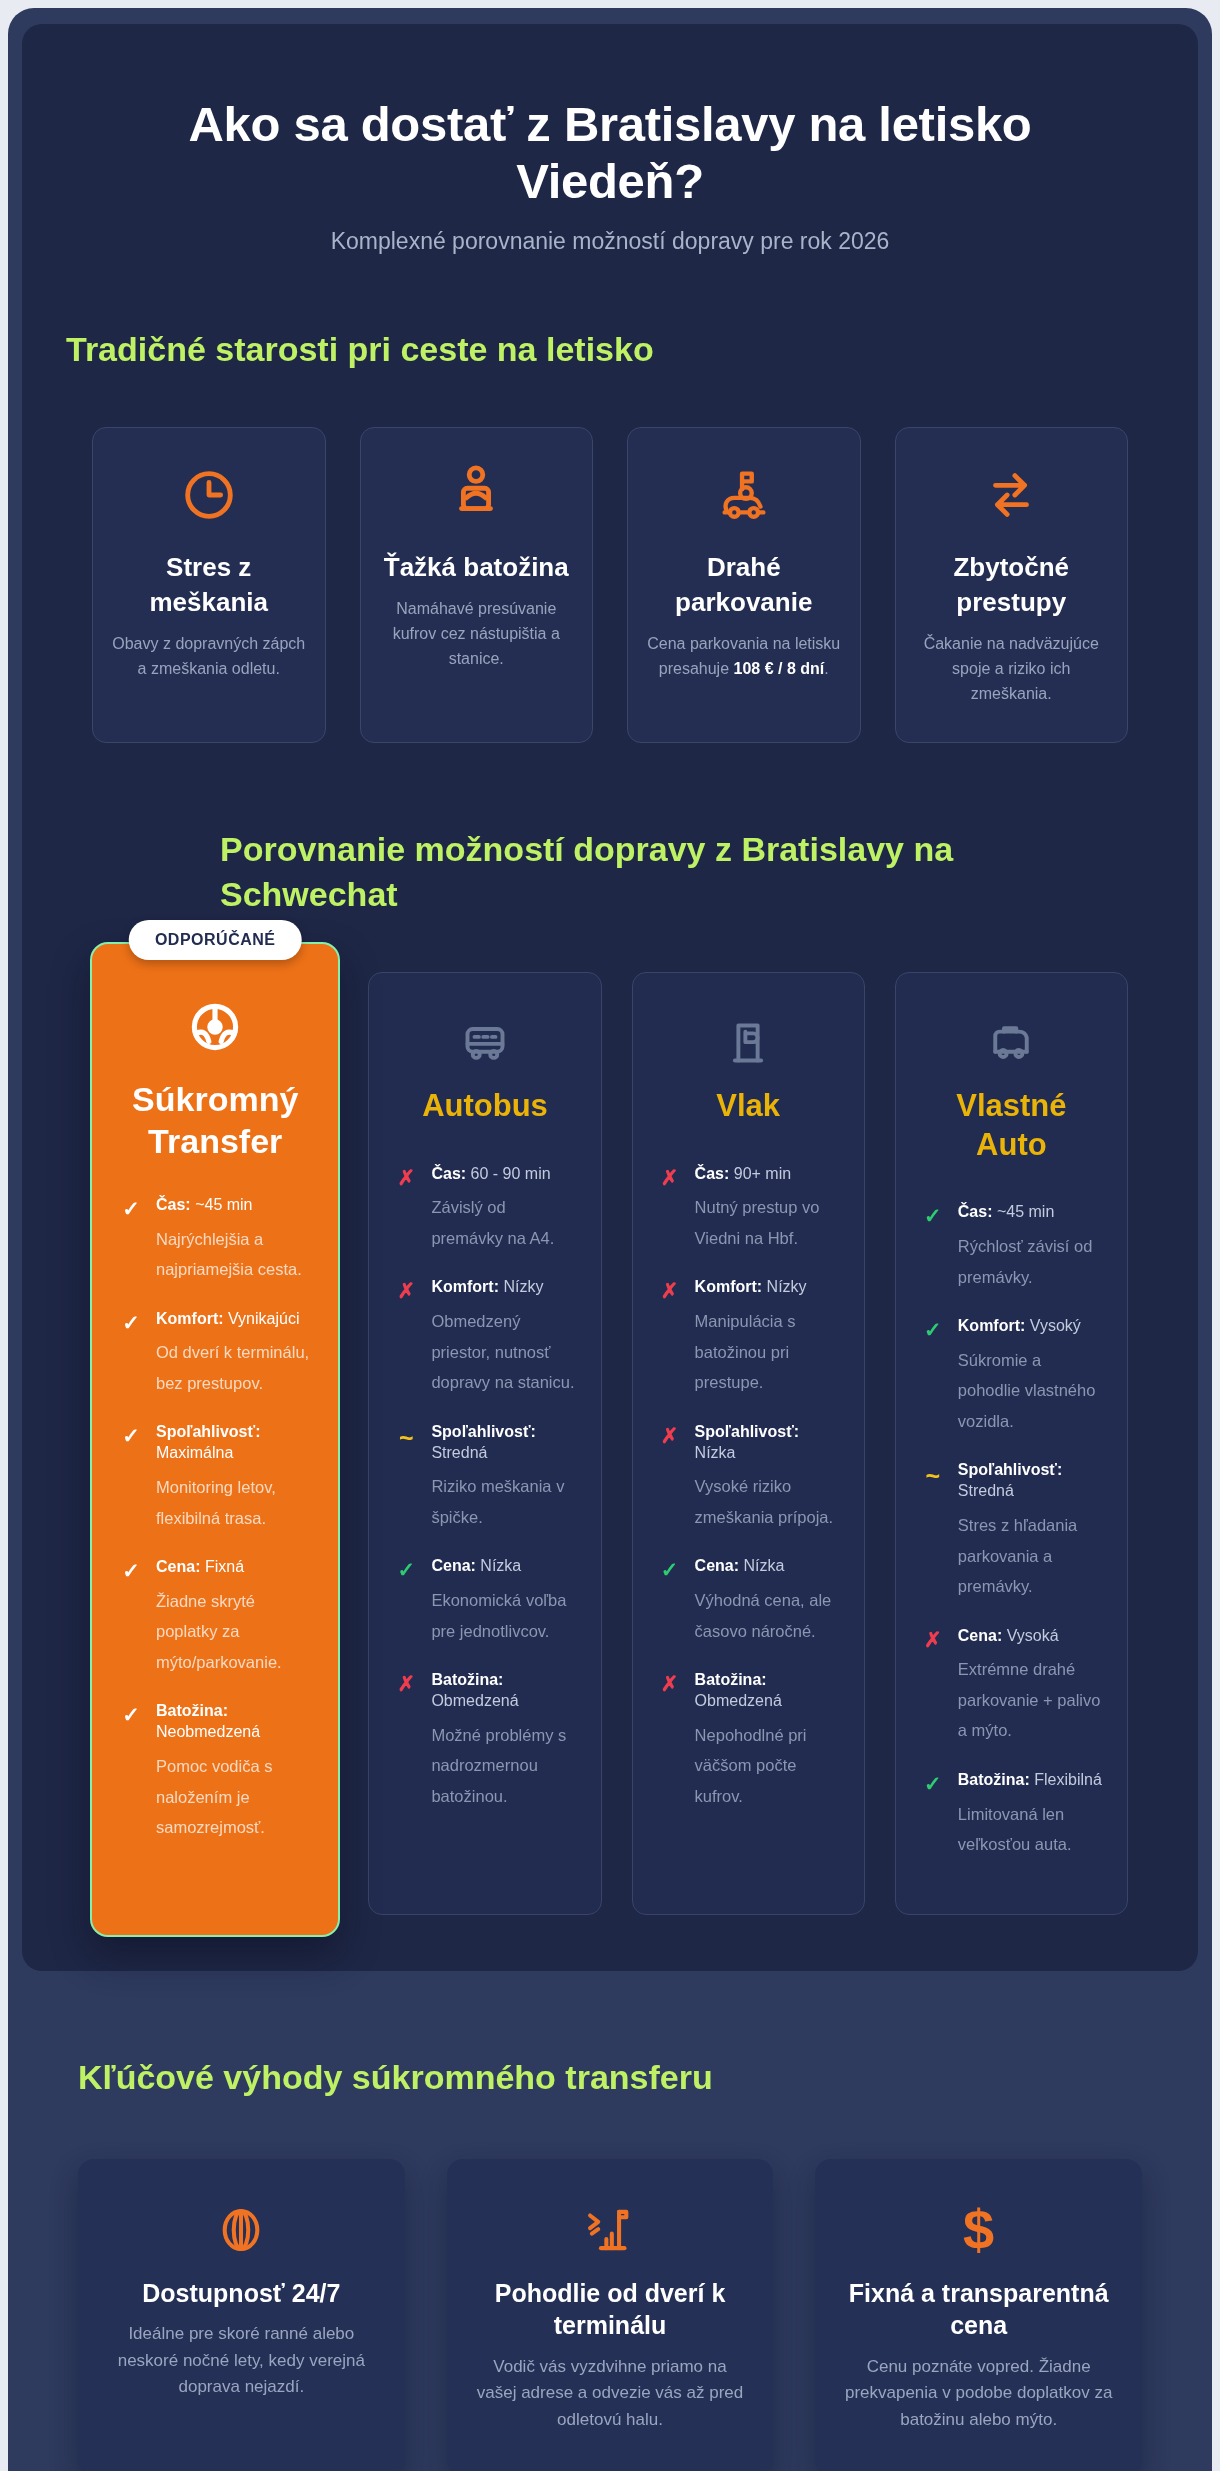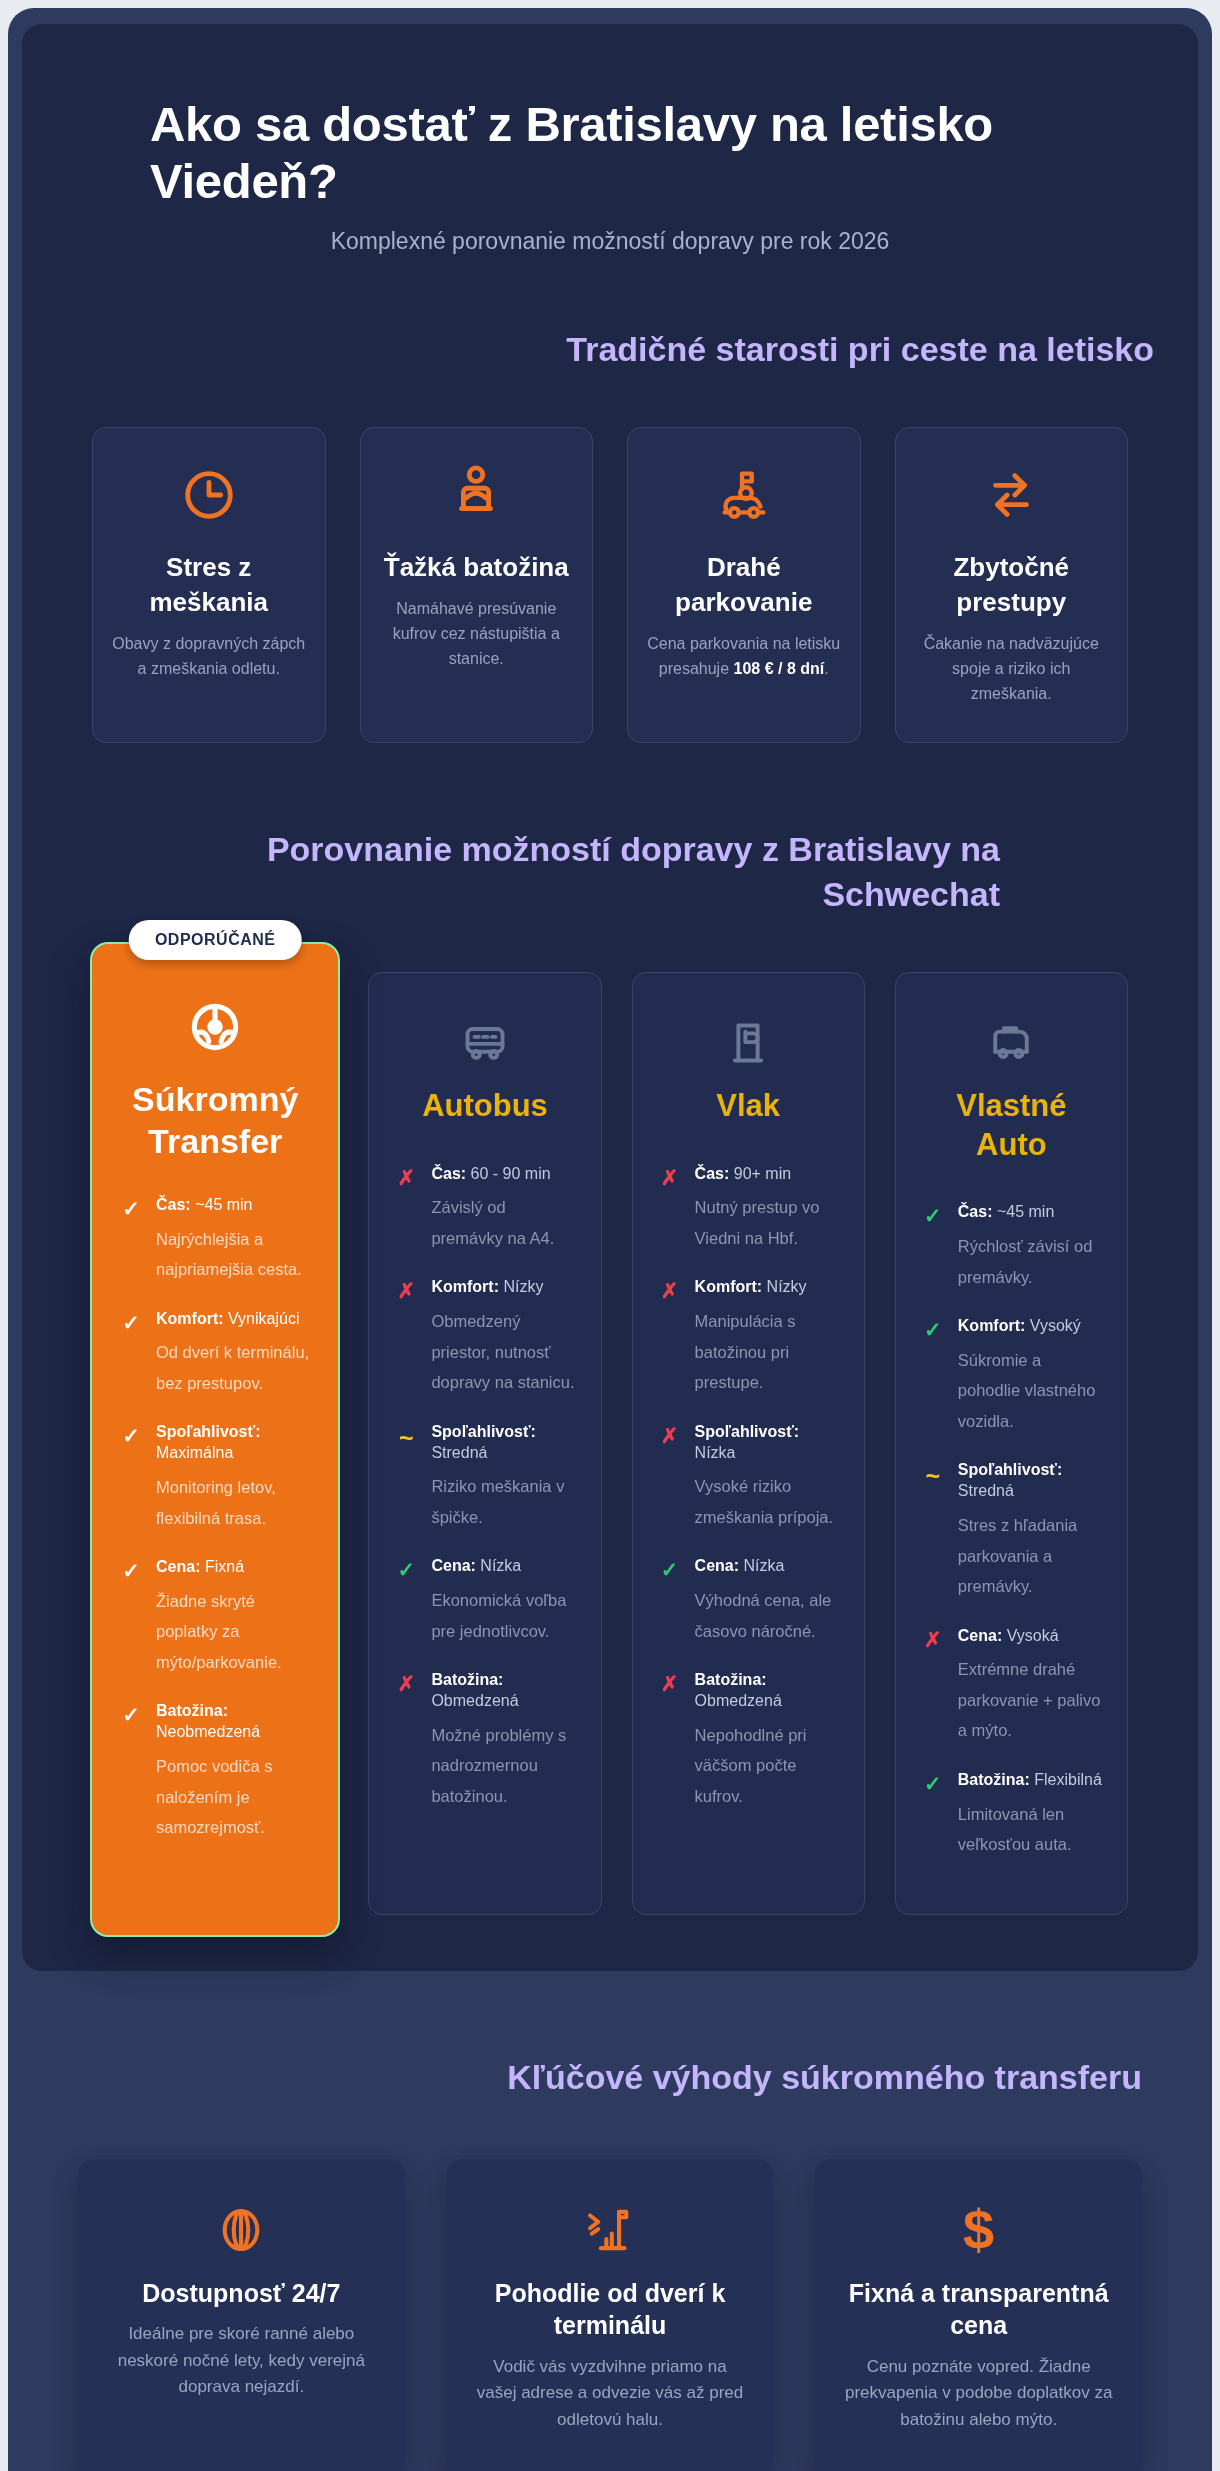--- a/index.html
+++ b/index.html
@@ -17,29 +17,29 @@
     border-radius:26px;
     padding:16px 14px 0;
     overflow:hidden;
   }
   .panel {
     background:#1e2746;
     border-radius:20px;
     padding:46px 44px 56px;
   }
   h1.page-title {
-    color:#fff; font-size:49px; font-weight:bold; 
+    color:#fff; font-size:49px; font-weight:bold; text-align:center;
     line-height:1.16; letter-spacing:-0.3px;
     max-width:920px; margin:26px auto 18px;
   }
   .subtitle {
     color:#a9b3c9; font-size:23px; text-align:center; margin:0 0 72px;
   }
   .section-title {
-    color:#c4b5fd; font-size:34px; font-weight:bold; text-align:right;
+    color:#bef264; font-size:34px; font-weight:bold; text-align:left;
     line-height:1.3; margin:0 auto 56px;
   }
   .section-title.narrow { max-width:780px; margin-top:84px; }
 
   
   .problems-grid { display:flex; gap:34px; justify-content:center; padding:0 26px; }
   .problem-card {
     flex:1; background:#242e52; border:1px solid #3b4569; border-radius:14px;
     padding:36px 18px; text-align:center;
   }

